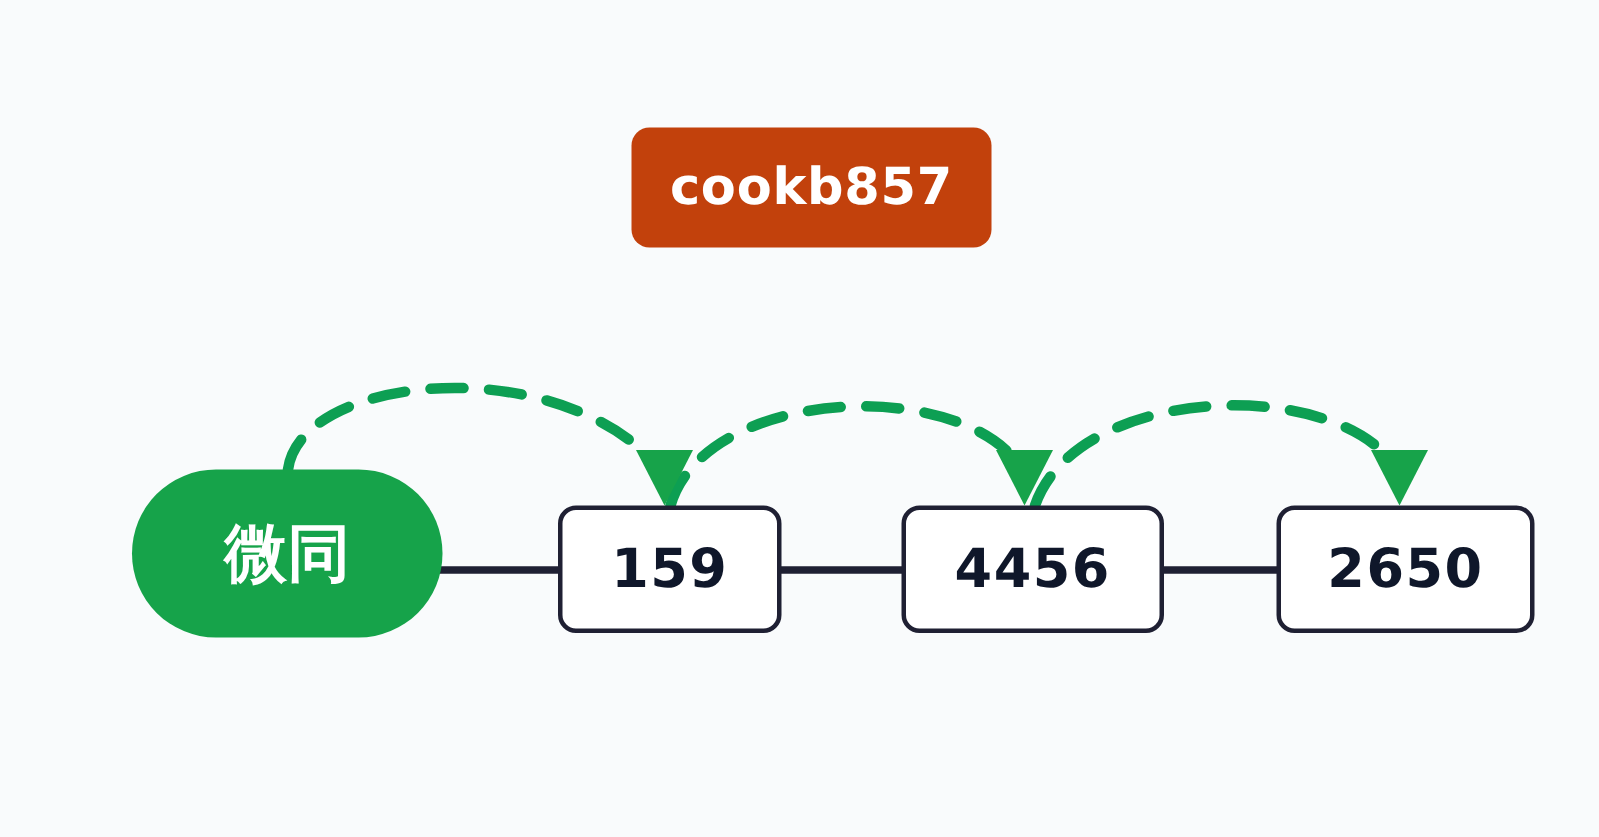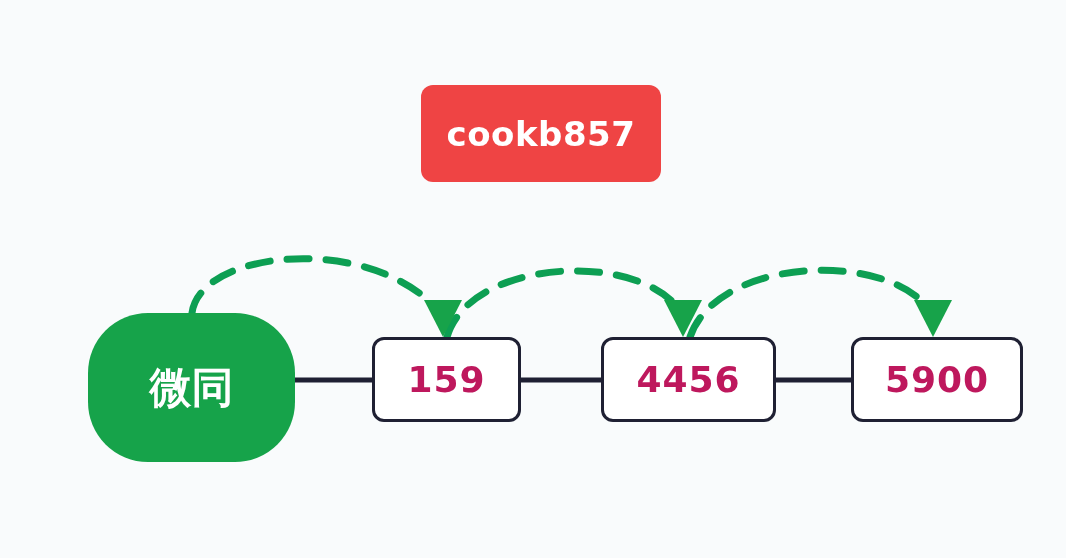--- a/index.html
+++ b/index.html
@@ -21,22 +21,22 @@
     width: 1066px;
     height: 558px;
   }
 
   
   .title-badge {
     position: absolute;
     left: 421px;
     top: 85px;
     width: 240px;
-    height: 97px;
-    background: #ef4444;
+    height: 80px;
+    background: #c2410c;
     border-radius: 12px;
     display: flex;
     align-items: center;
     justify-content: center;
     box-sizing: border-box;
     text-align: right;
   }
   .title-badge-label {
     color: #ffffff;
     font-family: "DejaVu Sans", sans-serif;
@@ -46,21 +46,21 @@
     line-height: 1;
     white-space: nowrap;
   }
 
   
   .root-node {
     position: absolute;
     left: 88px;
     top: 313px;
     width: 207px;
-    height: 149px;
+    height: 112px;
     background: #16a34a;
     border-radius: 60px;
     display: flex;
     align-items: center;
     justify-content: center;
     box-sizing: border-box;
   }
   .root-node-label {
     color: #ffffff;
     font-family: "DejaVu Sans", sans-serif;
@@ -77,21 +77,21 @@
     height: 85px;
     background: #ffffff;
     border: 3px solid #1f2033;
     border-radius: 12px;
     display: flex;
     align-items: center;
     justify-content: center;
     box-sizing: border-box;
   }
   .seq-node-label {
-    color: #be185d;
+    color: #0f172a;
     font-family: "DejaVu Sans", sans-serif;
     font-size: 36px;
     font-weight: bold;
     letter-spacing: 1px;
     line-height: 1;
     white-space: nowrap;
   }
 
   .node-1 { left: 372px; width: 149px; }
   .node-2 { left: 601px; width: 175px; }
@@ -132,14 +132,14 @@
 
 <div class="seq-node node-1">
   <span class="seq-node-label">159</span>
 </div>
 
 <div class="seq-node node-2">
   <span class="seq-node-label">4456</span>
 </div>
 
 <div class="seq-node node-3">
-  <span class="seq-node-label">5900</span>
+  <span class="seq-node-label">2650</span>
 </div>
 
 </body></html>

